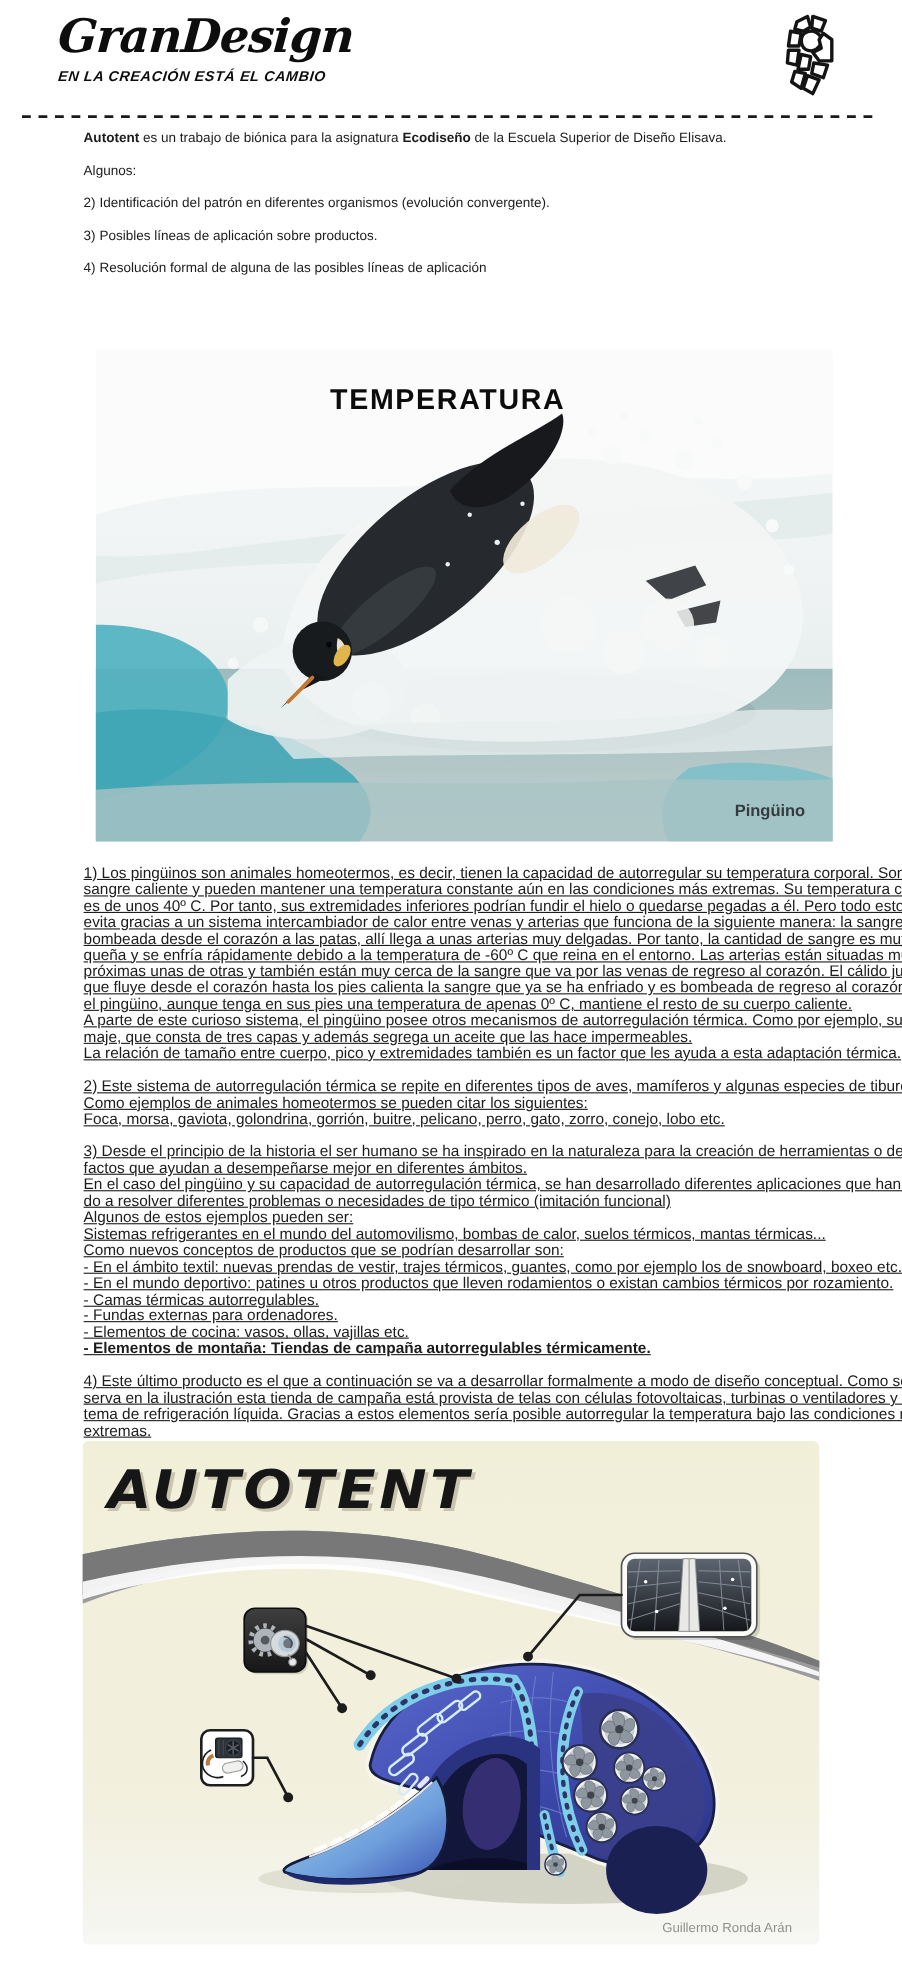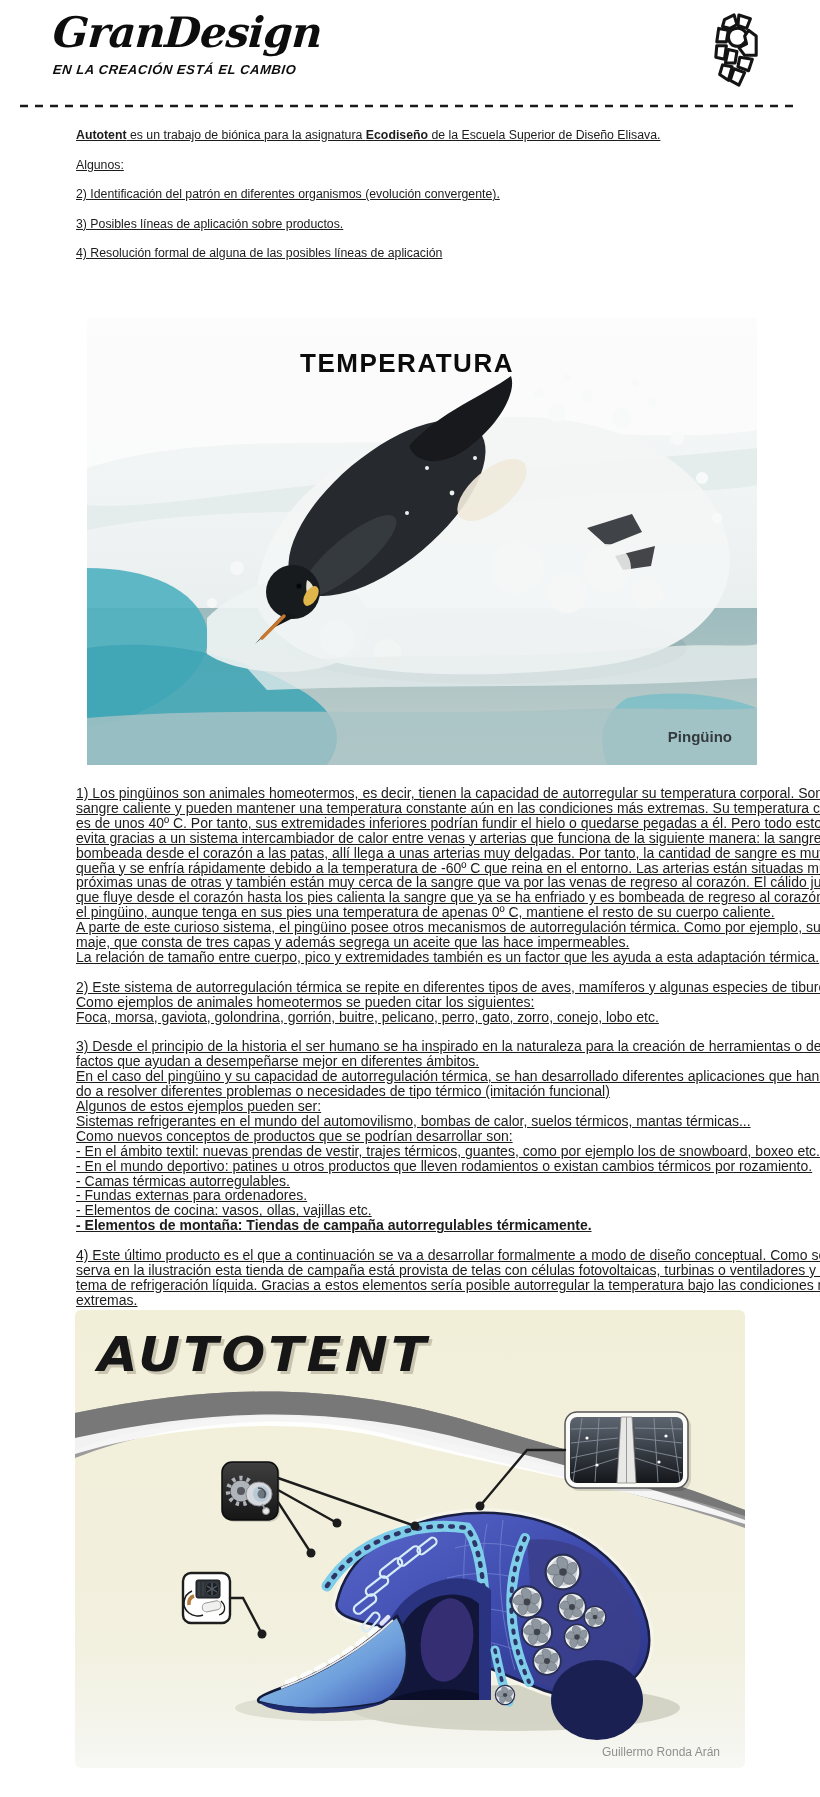--- a/index.html
+++ b/index.html
@@ -7,21 +7,21 @@
         font-family:"Liberation Sans", sans-serif;color:#1c1c1c;}
   
   .brand{position:absolute;left:53px;top:10px;}
   .brand-logo{font-family:"DejaVu Serif", serif;font-style:italic;font-weight:bold;
               font-size:42px;letter-spacing:-1px;color:#0d0d0d;transform:skewX(-4deg);line-height:1.1;}
   .brand-tagline{margin-top:6px;font-style:italic;font-weight:bold;font-size:13px;
                  letter-spacing:0.6px;color:#0d0d0d;transform:skewX(-6deg);}
   .emblem{position:absolute;left:711px;top:12px;width:50px;height:77px;}
   .divider{position:absolute;left:20px;top:104px;width:778px;height:4px;}
   
-  .intro-block{position:absolute;left:76px;top:128px;width:700px;text-decoration:underline;}
+  .intro-block{position:absolute;left:76px;top:118px;width:700px;}
   .intro-block p{margin:0 0 14.5px 0;font-size:12.3px;line-height:15px;}
   .b{font-weight:bold;}
   
   .fig{position:absolute;left:75px;}
   .fig-penguin{top:318px;width:670px;height:447px;padding-left:12px;}
   .fig-autotent{top:1310px;width:670px;height:458px;}
   .fig svg{display:block;}
   
   .body-block{position:absolute;left:76px;top:786px;width:720px;}
   .body-p{white-space:pre;font-size:14px;line-height:14.9px;margin:0 0 14.9px 0;text-decoration:underline;}

